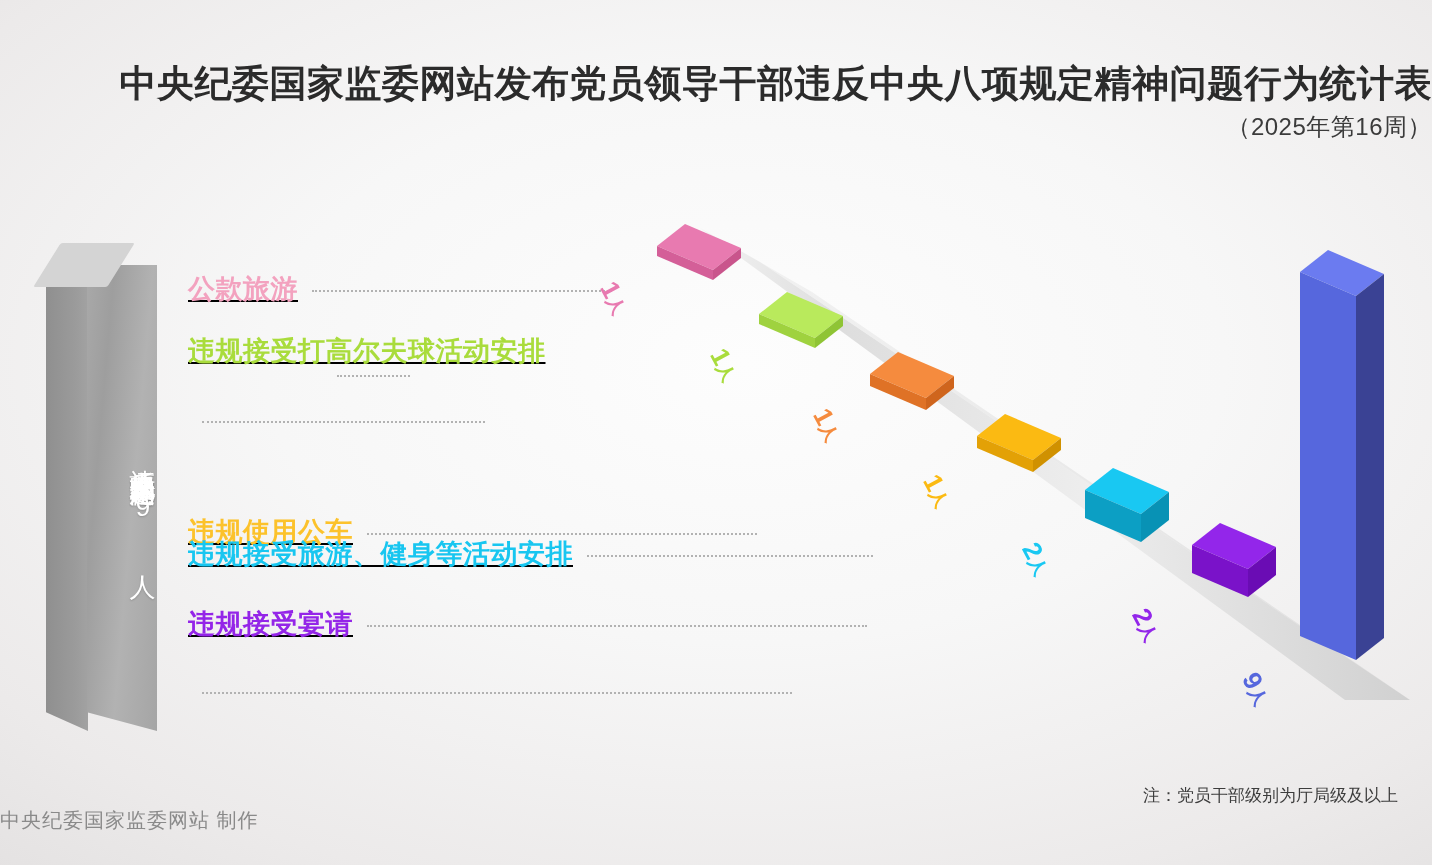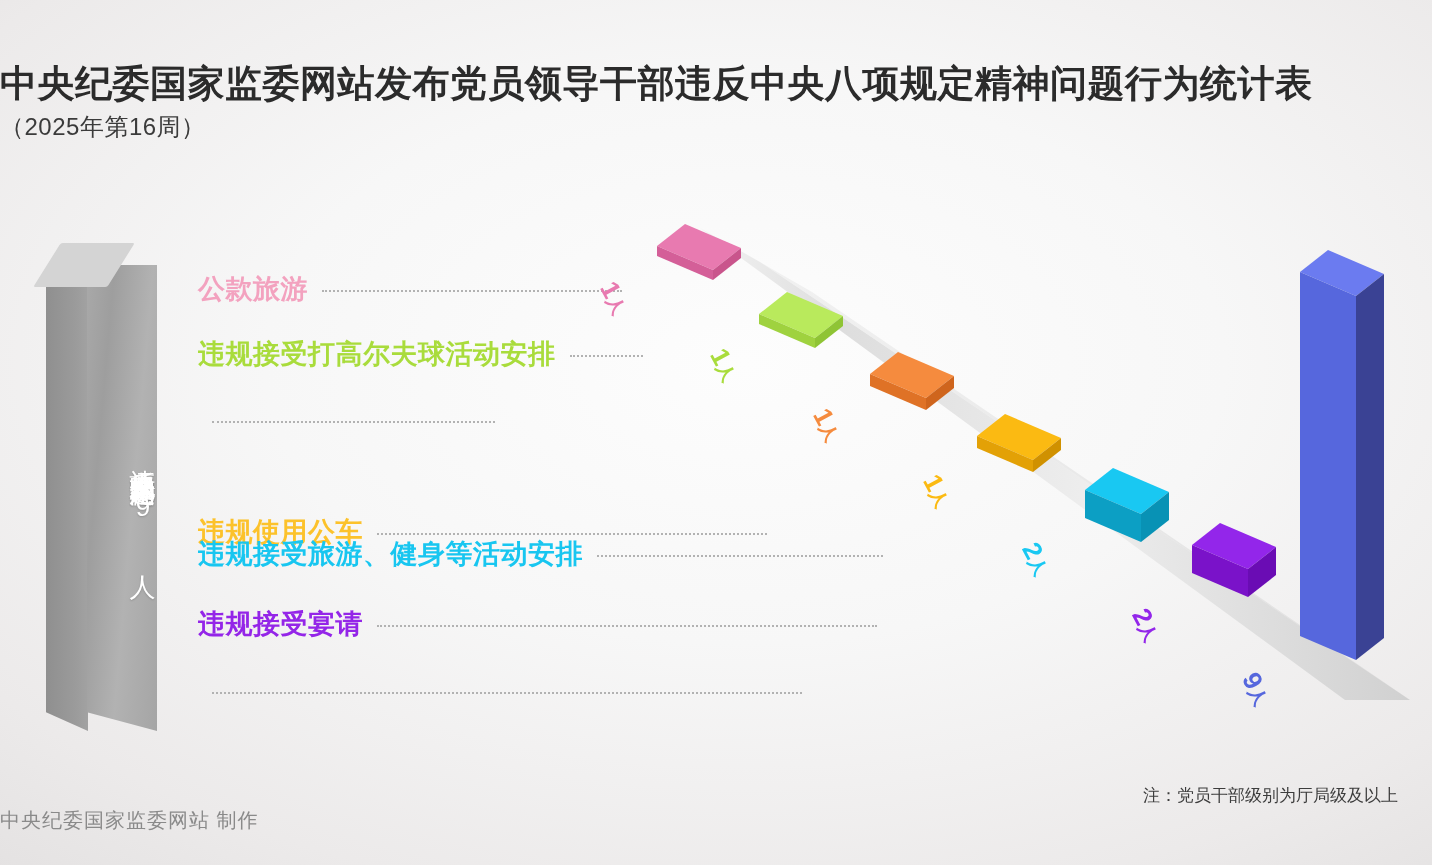--- a/index.html
+++ b/index.html
@@ -6,21 +6,21 @@
   html,body{margin:0;padding:0;}
   body{
     width:1432px;height:865px;overflow:hidden;
     font-family:"Liberation Sans","DejaVu Sans",sans-serif;
     background:
       radial-gradient(ellipse 1200px 700px at 52% 42%, #fdfdfd 0%, #f7f7f7 40%, #eceaea 78%, #e2e0e0 100%);
     position:relative;
   }
 
   
-  #title-block{position:absolute;left:0;top:62px;width:1432px;text-align:left;}
+  #title-block{position:absolute;left:0;top:62px;width:1432px;text-align:right;}
   #main-title{
     font-size:37px;font-weight:bold;color:#2b2b2b;letter-spacing:.5px;
     line-height:1.18;white-space:nowrap;
   }
   #sub-title{
     margin-top:5px;font-size:24px;color:#3b3b3b;letter-spacing:.5px;
   }
 
   
   #left-column{position:absolute;left:40px;top:243px;width:122px;height:500px;}
@@ -43,21 +43,21 @@
   #col-label{
     position:absolute;left:50px;top:34px;width:66px;height:450px;
     color:#ffffff;font-size:26px;font-weight:500;line-height:1.02;
     text-align:center;letter-spacing:1px;
     writing-mode:vertical-rl;text-orientation:upright;
     display:flex;align-items:flex-start;justify-content:center;
     text-shadow:0 1px 2px rgba(0,0,0,.18);
   }
 
   
-  .row{position:absolute;left:198px;height:42px;display:flex;align-items:center;}
+  .row{position:absolute;left:188px;height:42px;display:flex;align-items:center;text-decoration:underline;}
   .row .cat-label{
     font-size:27px;font-weight:bold;white-space:nowrap;letter-spacing:.5px;
   }
   .row .leader{
     flex:0 0 auto;height:2px;margin-left:14px;margin-top:6px;
     border-top:2px dotted #b2b2b2;
   }
 
   
   #ramp{position:absolute;left:0;top:0;width:1432px;height:865px;pointer-events:none;}
@@ -122,21 +122,21 @@
   </defs>
 
   <polygon points="700,228 760,262 1410,700 1345,700" fill="url(#rampGrad)" opacity="0.95"></polygon>
   <polygon points="760,262 812,292 1410,700 1410,700" fill="url(#rampGrad2)" opacity="0.55"></polygon>
 </svg>
 
 <div class="row" style="top:268px;">
   <span class="cat-label" style="color:#f3a2bf">公款旅游</span>
   <span class="leader" style="width:300px;"></span>
 </div>
-<div class="row" style="top:333px;">
+<div class="row" style="top:333px;flex-direction:column;">
   <span class="cat-label" style="color:#a9dc3c">违规接受打高尔夫球活动安排</span>
   <span class="leader" style="width:73px;"></span>
 </div>
 <div class="row" style="top:399px;">
   <span class="leader" style="width:283px;"></span>
 </div>
 <div class="row" style="top:467px;margin-top:44px;">
   <span class="cat-label" style="color:#fcc22b">违规使用公车</span>
   <span class="leader" style="width:390px;"></span>
 </div>

